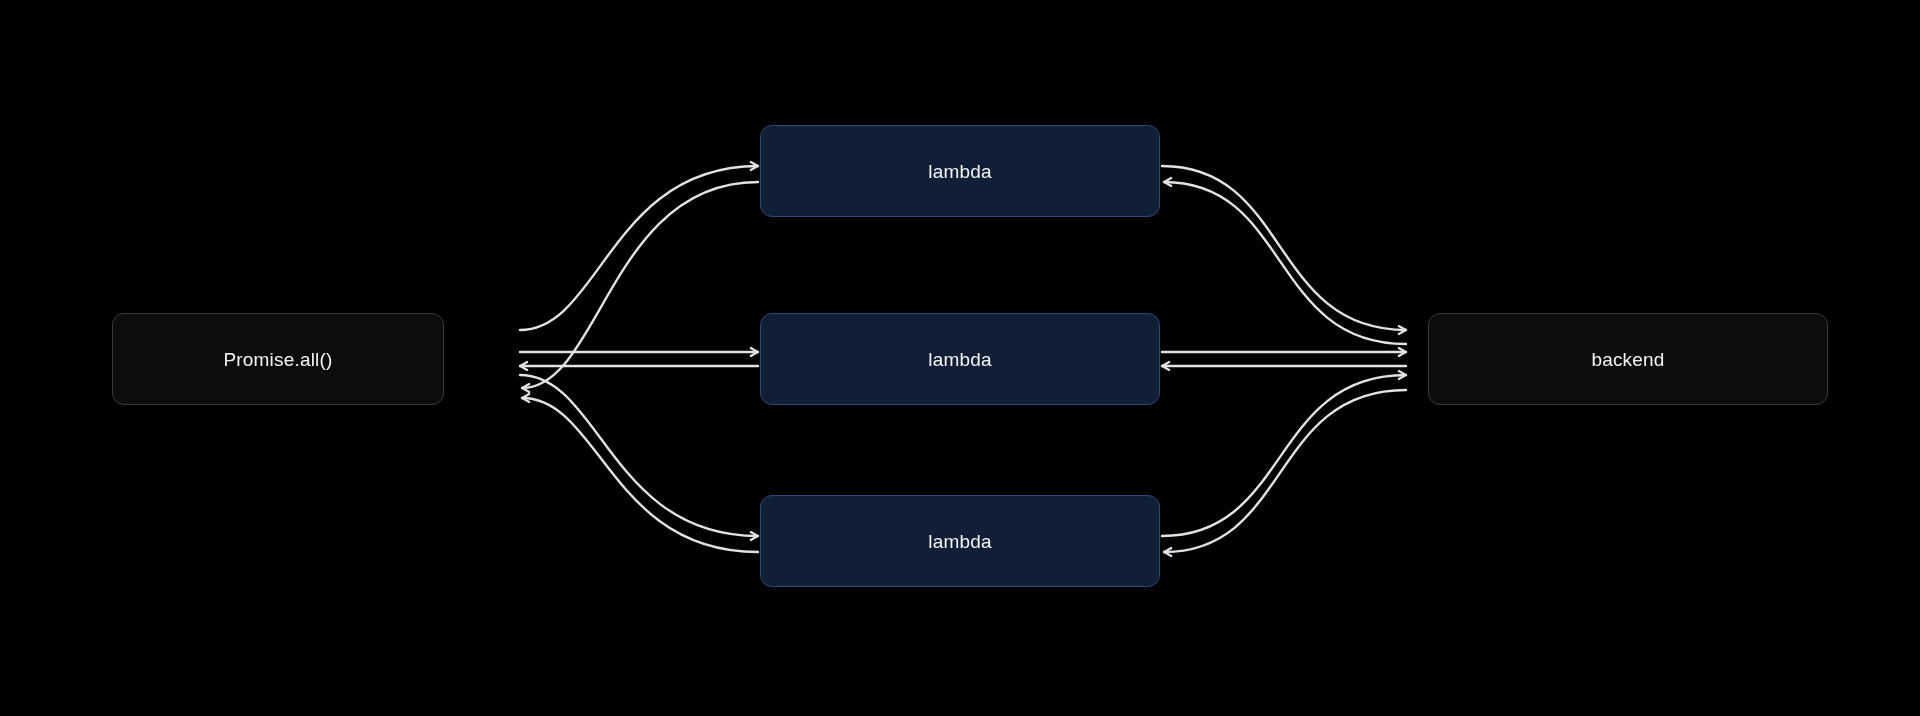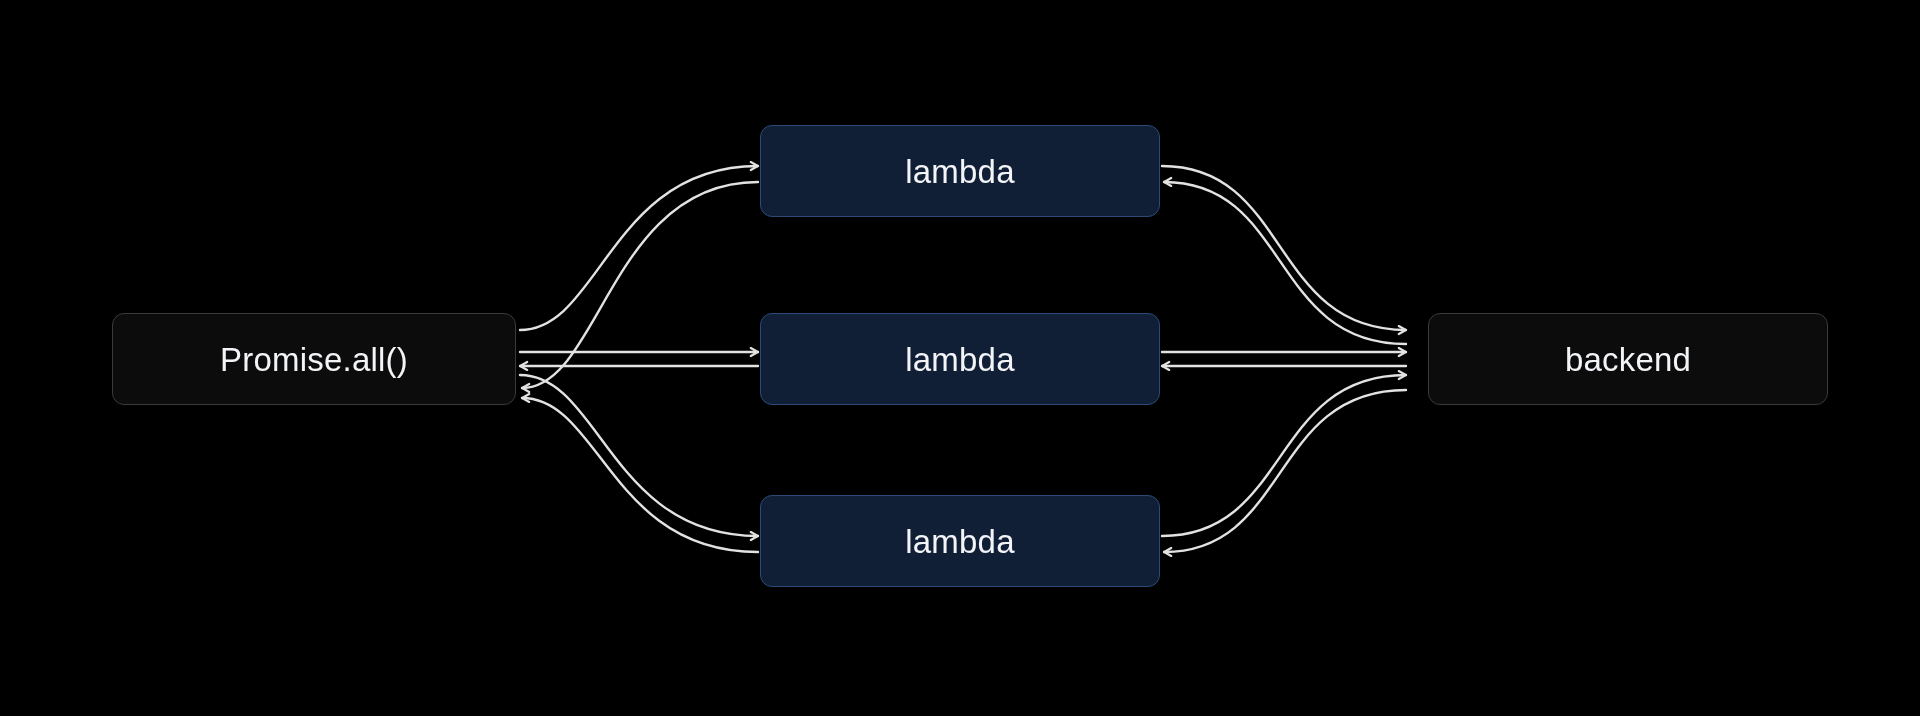--- a/index.html
+++ b/index.html
@@ -33,21 +33,21 @@
     box-sizing: border-box;
     display: flex;
     align-items: center;
     justify-content: center;
     border-radius: 12px;
     border-width: 1px;
     border-style: solid;
     user-select: none;
   }
   .node-label {
-    font-size: 33px;
+    font-size: 19px;
     line-height: 1;
     letter-spacing: 0.2px;
     color: #f2f4f7;
     white-space: nowrap;
   }
   .node-plain {
     background: #0c0c0c;
     border-color: #3a3a3a;
   }
   .node-lambda {
@@ -75,21 +75,21 @@
         <path d="M 758 552 C 610 552 600 398 522 398" fill="none" stroke="#e2e2e2" stroke-width="2.4" stroke-linecap="round" marker-end="url(#arrow-open)"></path>
         <path d="M 1162 166 C 1290 166 1270 330 1406 330" fill="none" stroke="#e2e2e2" stroke-width="2.4" stroke-linecap="round" marker-end="url(#arrow-open)"></path>
         <path d="M 1406 344 C 1270 344 1290 182 1164 182" fill="none" stroke="#e2e2e2" stroke-width="2.4" stroke-linecap="round" marker-end="url(#arrow-open)"></path>
         <path d="M 1162 352 L 1406 352" fill="none" stroke="#e2e2e2" stroke-width="2.4" stroke-linecap="round" marker-end="url(#arrow-open)"></path>
         <path d="M 1406 366 L 1162 366" fill="none" stroke="#e2e2e2" stroke-width="2.4" stroke-linecap="round" marker-end="url(#arrow-open)"></path>
         <path d="M 1162 536 C 1290 536 1270 375 1406 375" fill="none" stroke="#e2e2e2" stroke-width="2.4" stroke-linecap="round" marker-end="url(#arrow-open)"></path>
         <path d="M 1406 390 C 1270 390 1290 552 1164 552" fill="none" stroke="#e2e2e2" stroke-width="2.4" stroke-linecap="round" marker-end="url(#arrow-open)"></path>
       </g>
   </svg>
 
-  <div class="node node-plain" style="left: 112px; top: 313px; width: 404px; height: 92px; background: rgb(12, 12, 12); border-color: rgb(58, 58, 58);">
+  <div class="node node-plain" style="left: 112px; top: 313px; width: 332px; height: 92px; background: rgb(12, 12, 12); border-color: rgb(58, 58, 58);">
     <span class="node-label">Promise.all()</span>
   </div>
 
   <div class="node node-lambda" style="left: 760px; top: 125px; width: 400px; height: 92px; background: rgb(17, 31, 54); border-color: rgb(44, 74, 119);">
     <span class="node-label">lambda</span>
   </div>
 
   <div class="node node-lambda" style="left: 760px; top: 313px; width: 400px; height: 92px; background: rgb(17, 31, 54); border-color: rgb(44, 74, 119);">
     <span class="node-label">lambda</span>
   </div>

